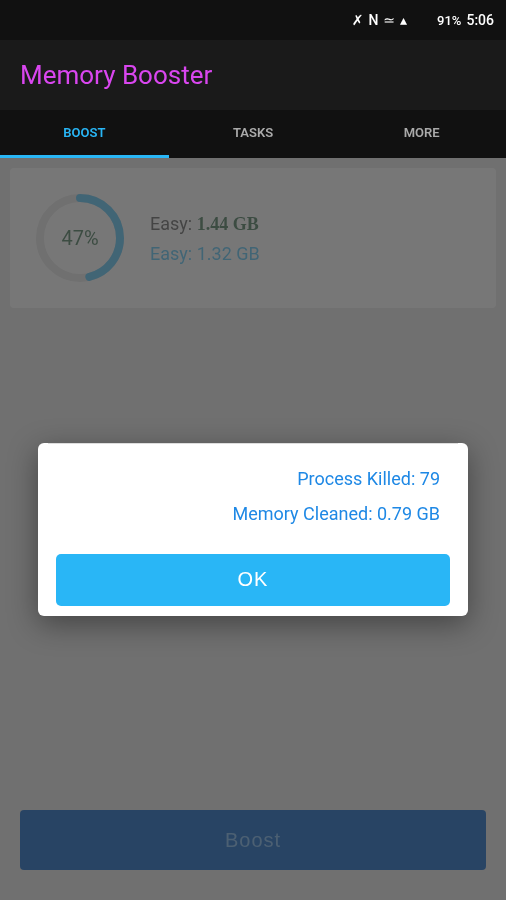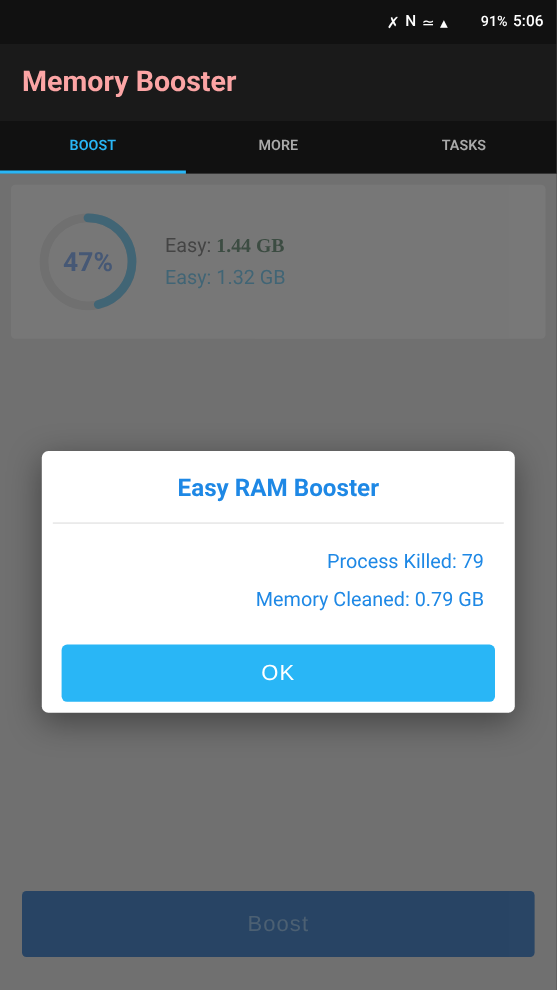--- a/index.html
+++ b/index.html
@@ -47,23 +47,23 @@
     .app-header {
       width: 100%;
       height: 70px;
       background: #1a1a1a;
       display: flex;
       align-items: center;
       padding: 0 20px;
     }
 
     .app-title {
-      color: #fca5a5;
+      color: #d946ef;
       font-size: 26px;
-      font-weight: bold;
+      font-weight: normal;
     }
 
     
     .tab-bar {
       width: 100%;
       height: 48px;
       background: #111111;
       display: flex;
       align-items: stretch;
     }
@@ -133,23 +133,23 @@
       stroke-linecap: round;
       stroke-dasharray: 251;
       stroke-dashoffset: 135;
     }
 
     .circle-text {
       position: absolute;
       top: 50%;
       left: 50%;
       transform: translate(-50%, -50%);
-      color: #3b82f6;
-      font-size: 24px;
-      font-weight: bold;
+      color: #14532d;
+      font-size: 20px;
+      font-weight: normal;
     }
 
     .memory-info {
       display: flex;
       flex-direction: column;
       gap: 8px;
     }
 
     .memory-used {
       font-size: 18px;
@@ -273,24 +273,24 @@
 
 <div class="app-header">
   <span class="app-title">Memory Booster</span>
 </div>
 
 <div class="tab-bar">
   <div class="tab-item active">
     <span>BOOST</span>
   </div>
   <div class="tab-item">
+    <span>TASKS</span>
+  </div>
+  <div class="tab-item">
     <span>MORE</span>
-  </div>
-  <div class="tab-item">
-    <span>TASKS</span>
   </div>
 </div>
 
 <div class="main-content">
 
   <div class="memory-card">
     <div class="circle-container">
       <svg class="circle-svg" width="100" height="100" viewBox="0 0 100 100">
         <circle class="circle-bg" cx="50" cy="50" r="40"></circle>
         <circle class="circle-progress" cx="50" cy="50" r="40"></circle>
@@ -308,21 +308,20 @@
       </div>
     </div>
   </div>
 
   <div class="boost-btn-container">
     <button class="boost-button">Boost</button>
   </div>
 
   <div class="overlay">
     <div class="dialog">
-      <div class="dialog-title">Easy RAM Booster</div>
       <div class="dialog-divider"></div>
       <div class="dialog-body">
         <div class="dialog-row">Process Killed: 79</div>
         <div class="dialog-row">Memory Cleaned: 0.79 GB</div>
       </div>
       <div class="dialog-actions">
         <button class="ok-button">OK</button>
       </div>
     </div>
   </div>

